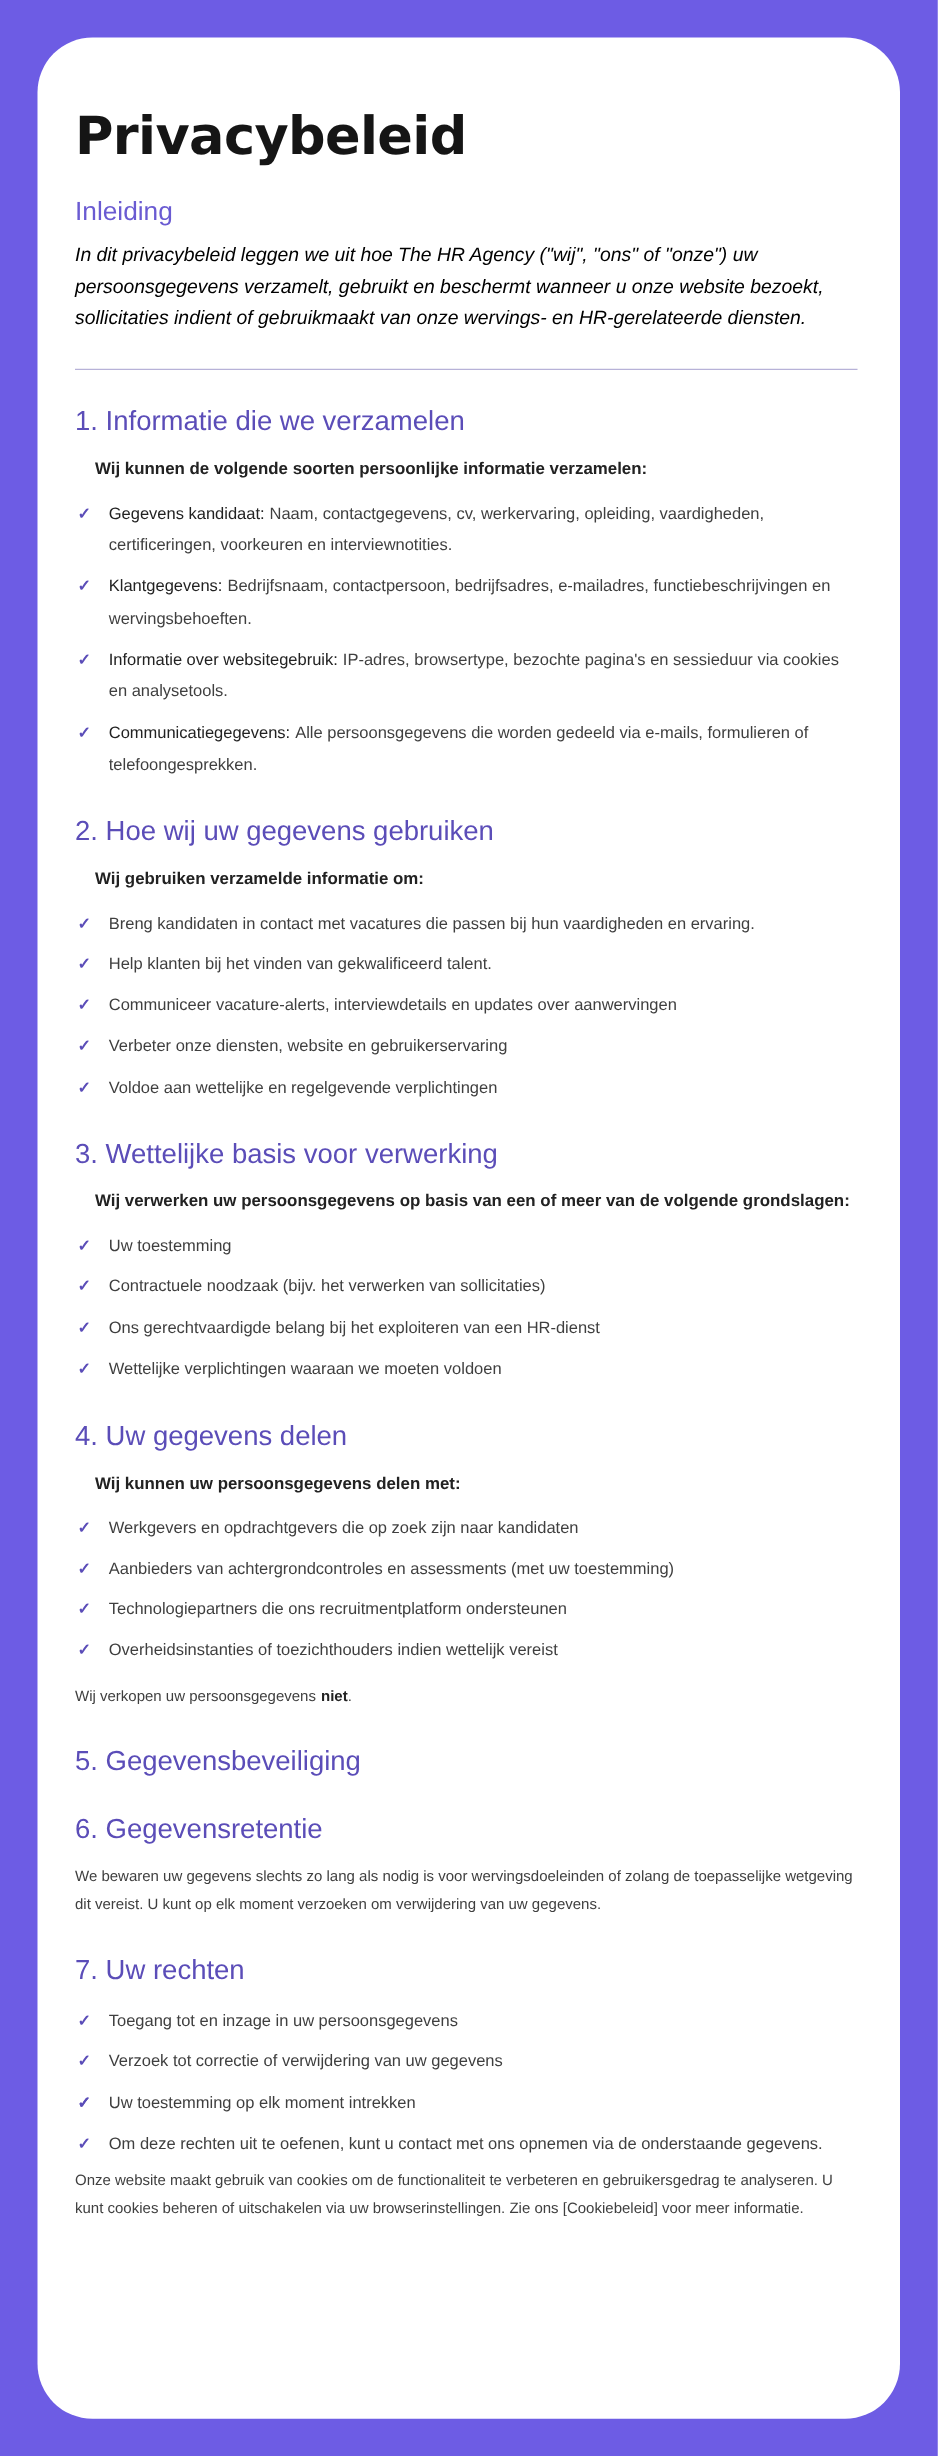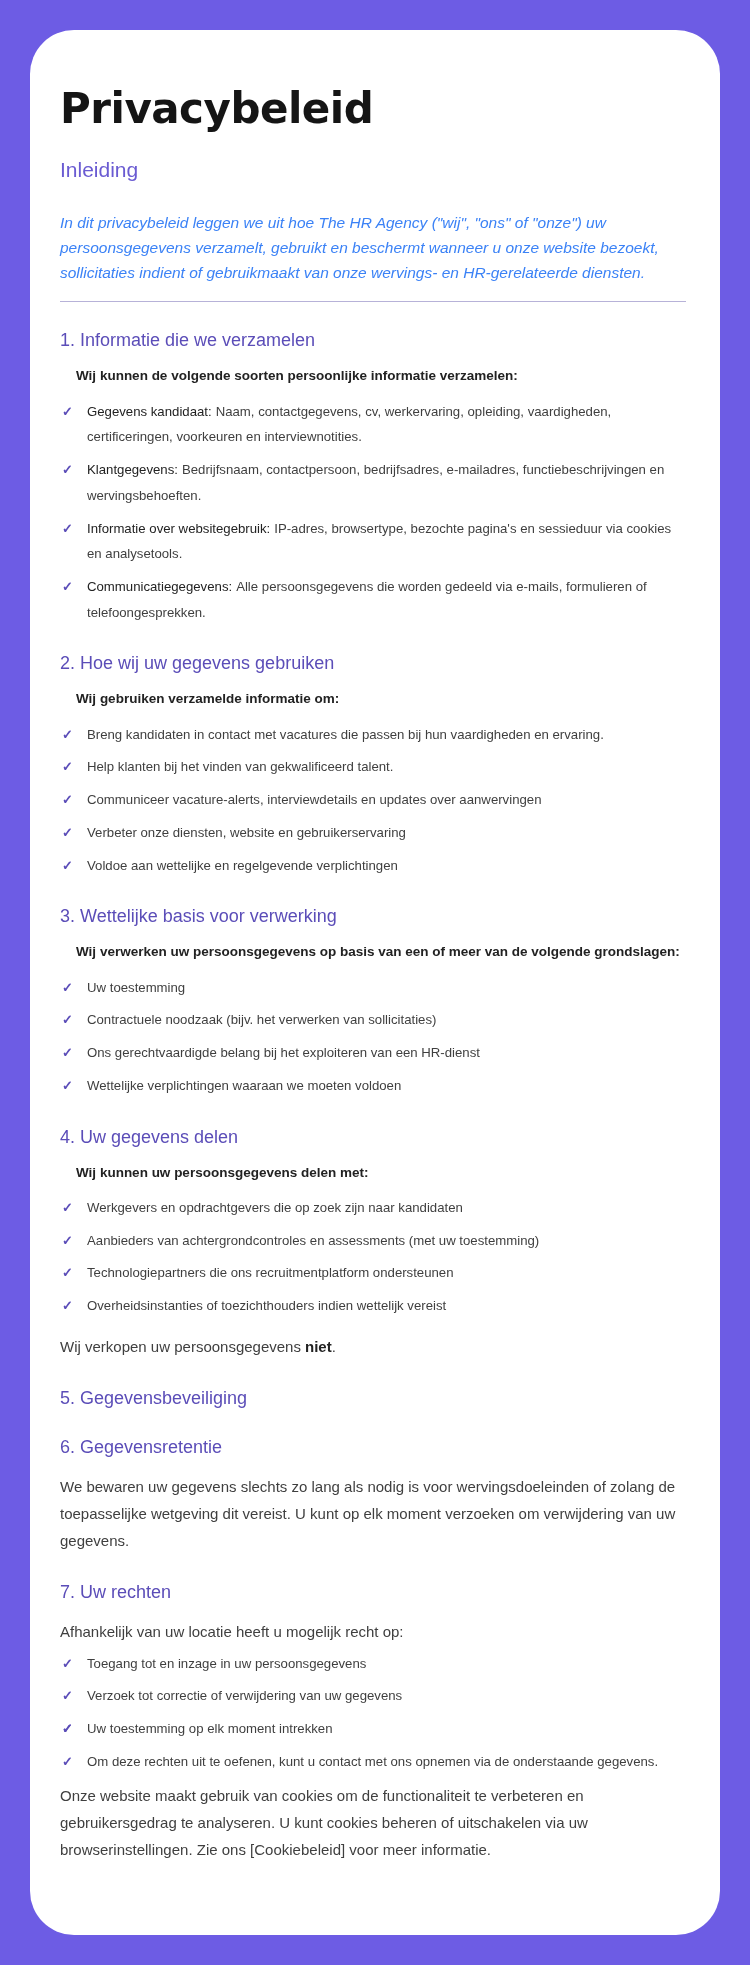--- a/index.html
+++ b/index.html
@@ -21,37 +21,37 @@
     font-weight: 800;
     color: #151515;
     letter-spacing: -0.5px;
     margin: 22px 0 25px 0;
     font-family: "DejaVu Sans", "Liberation Sans", sans-serif;
   }
   .intro-heading {
     font-size: 21px;
     font-weight: 500;
     color: #6A5BD2;
-    margin-bottom: 28px;
+    margin-bottom: 10px;
   }
   .intro-text {
     font-style: italic;
     font-size: 15.5px;
     line-height: 1.62;
-    color: #3b82f6;
-    margin-bottom: 16px;
+    color: #000000;
+    margin-bottom: 28px;
     max-width: 640px;
   }
   .divider {
     border: none;
     border-top: 1.5px solid #B7B2D8;
     margin: 0 0 4px 0;
   }
   .section-heading {
-    font-size: 18px;
+    font-size: 22px;
     font-weight: 500;
     color: #5B4DB8;
     margin: 28px 0 15px 0;
   }
   .lead {
     font-size: 13.5px;
     font-weight: 700;
     color: #222222;
     margin-bottom: 12px;
     line-height: 1.5;
@@ -69,21 +69,21 @@
   ul.check-list li .check {
     position: absolute;
     left: 2px;
     top: 0;
     color: #5B4DB8;
     font-weight: 700;
     font-size: 13px;
   }
   .li-label { font-weight: 400; color: #222222; margin-right: 4px; }
   .para {
-    font-size: 15px;
+    font-size: 12px;
     color: #3F3F3F;
     line-height: 1.8;
     margin-bottom: 6px;
     max-width: 645px;
   }
   .note { margin-top: 14px; }
   .bold-inline { font-weight: 700; color: #222222; }
   .gap-r { margin-right: 4px; }
 </style>
 </head>
@@ -188,21 +188,20 @@
   <p class="para note">
     <span class="gap-r">Wij verkopen uw persoonsgegevens</span><span class="bold-inline">niet</span><span>.</span>
   </p>
 
   <h2 class="section-heading">5. Gegevensbeveiliging</h2>
 
   <h2 class="section-heading">6. Gegevensretentie</h2>
   <p class="para">We bewaren uw gegevens slechts zo lang als nodig is voor wervingsdoeleinden of zolang de toepasselijke wetgeving dit vereist. U kunt op elk moment verzoeken om verwijdering van uw gegevens.</p>
 
   <h2 class="section-heading">7. Uw rechten</h2>
-  <p class="para">Afhankelijk van uw locatie heeft u mogelijk recht op:</p>
   <ul class="check-list">
     <li>
       <span class="check">✓</span>
       <span>Toegang tot en inzage in uw persoonsgegevens</span>
     </li>
     <li>
       <span class="check">✓</span>
       <span>Verzoek tot correctie of verwijdering van uw gegevens</span>
     </li>
     <li>

